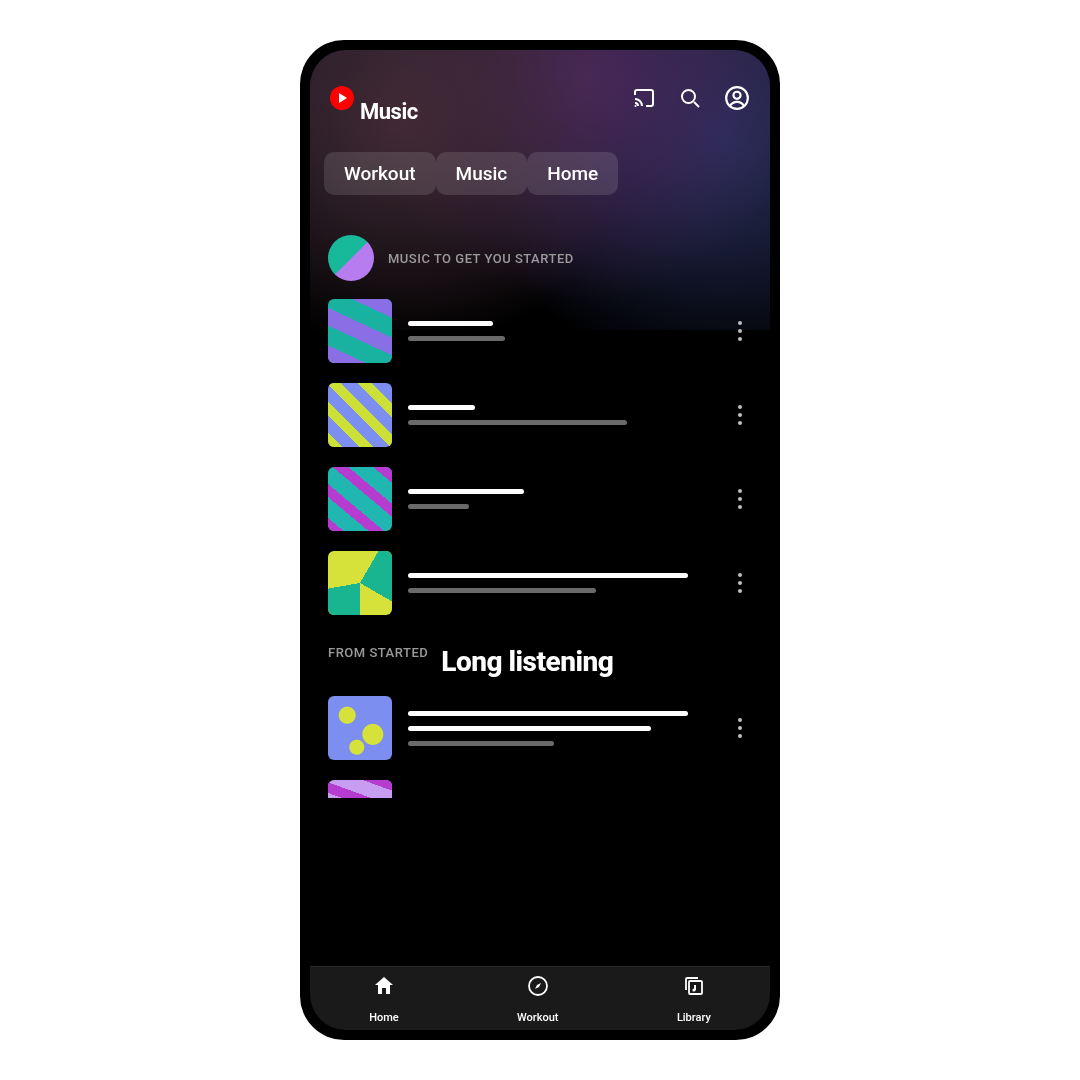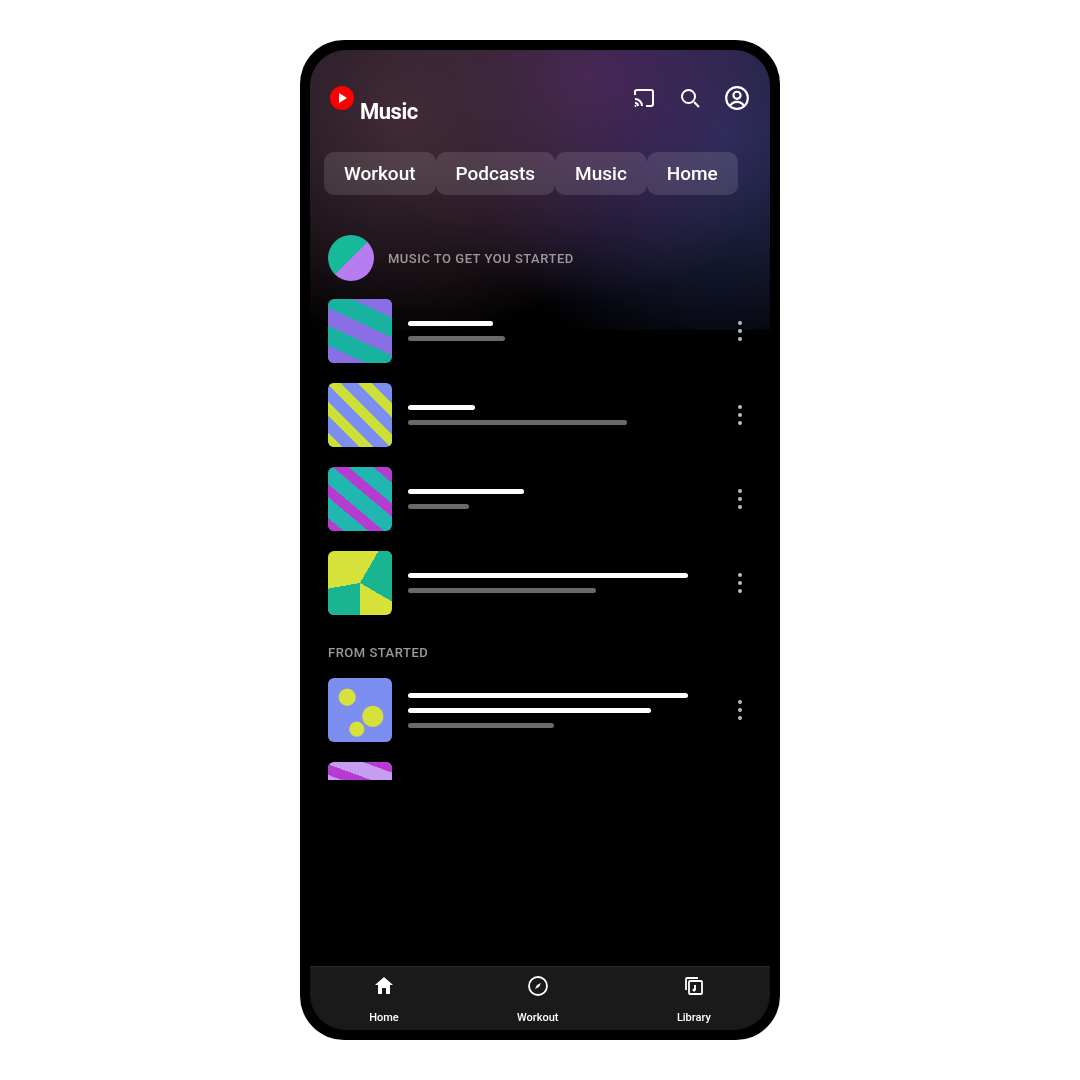--- a/index.html
+++ b/index.html
@@ -226,21 +226,20 @@
             <circle cx="12" cy="12" r="10"></circle>
             <circle cx="12" cy="9.5" r="3.3"></circle>
             <path d="M5.5 19.5 C7 16.5 10 15.5 12 15.5 C14 15.5 17 16.5 18.5 19.5"></path>
           </svg>
         </div>
       </div>
     </div>
 
     <div class="chip-row">
       <div class="chip">Workout</div>
-      <div class="chip">Podcasts</div>
       <div class="chip">Music</div>
       <div class="chip">Home</div>
     </div>
 
     <div class="content">
 
       <div class="section-header">
         <div class="section-avatar"></div>
         <div class="section-texts">
           <div class="section-kicker">MUSIC TO GET YOU STARTED</div>
@@ -294,20 +293,21 @@
               <span></span>
               <span></span>
               <span></span>
             </div>
         </div>
       </div>
 
       <div class="section-header no-avatar">
         <div class="section-texts">
           <div class="section-kicker">FROM STARTED</div>
+          <div class="section-title">Long listening</div>
         </div>
       </div>
 
       <div class="list">
         <div class="list-row">
           <div class="thumb t5"></div>
           <div class="row-lines">
             <div class="line white" style="width:92%"></div>
             <div class="line white" style="width:80%"></div>
             <div class="line grey" style="width:48%"></div>

